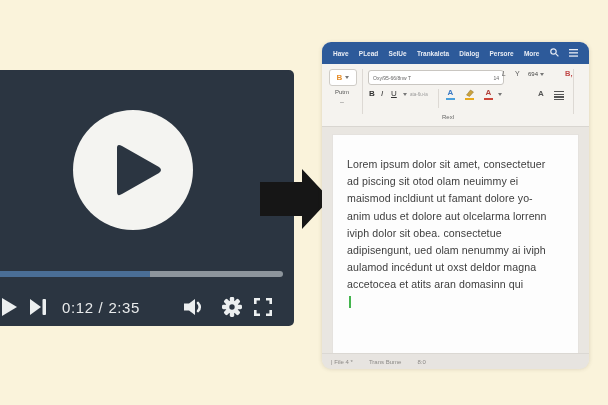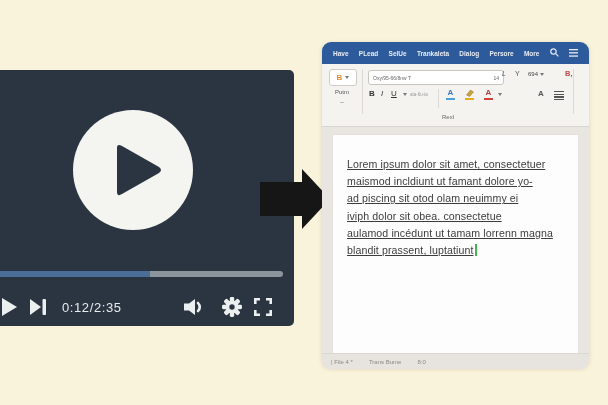--- a/index.html
+++ b/index.html
@@ -7,21 +7,21 @@
   .canvas{position:relative;width:608px;height:405px;background:#faf3db;overflow:hidden;}
 
   
   .player{position:absolute;left:0;top:70px;width:294px;height:256px;background:#2b3541;border-radius:0 5px 5px 0;}
   .overlay-btn{position:absolute;left:73px;top:40px;width:120px;height:120px;border-radius:50%;background:#f4f4f1;display:flex;align-items:center;justify-content:center;cursor:pointer;}
   .overlay-btn svg{margin-left:9px;}
   .progress{position:absolute;left:0;top:201px;width:283px;height:6px;background:#8d959c;border-radius:0 3px 3px 0;}
   .progress-fill{height:100%;background:#4a6e96;border-radius:0;}
   .controls{position:absolute;left:0;top:218px;width:294px;height:38px;}
   .ctrl{position:absolute;top:50%;transform:translateY(-50%);display:flex;align-items:center;cursor:pointer;}
-  .time{color:#e8eaeb;font-size:13px;letter-spacing:.6px;display:flex;cursor:default;}
+  .time{color:#e8eaeb;font-size:15px;letter-spacing:.6px;display:flex;gap:5px;cursor:default;}
 
   
   .arrow{position:absolute;left:260px;top:168px;}
 
   
   .editor{position:absolute;left:322px;top:42px;width:267px;height:326px;background:#f5f3ef;border-radius:9px;box-shadow:0 1px 4px rgba(70,60,40,.18);}
   .menubar{height:22px;background:#2d5a9a;border-radius:9px 9px 0 0;display:flex;align-items:center;justify-content:space-between;padding:0 11px;color:#e8ecf4;font-size:6.5px;font-weight:600;}
   .menubar .mi{cursor:pointer;white-space:nowrap;}
 
   .toolbar{position:relative;height:62px;border-bottom:1px solid #d9d6d1;}
@@ -39,21 +39,21 @@
   .tinytxt{position:absolute;left:88px;top:28px;font-size:4.5px;color:#999;}
   .colorbtn{position:absolute;top:25px;display:inline-flex;flex-direction:column;align-items:center;cursor:pointer;}
   .colorbtn .ltr{font-size:8px;font-weight:bold;line-height:8px;}
   .colorbtn .bar{width:9px;height:2px;margin-top:1px;}
   .justify{position:absolute;left:232px;top:27px;display:flex;flex-direction:column;gap:1.5px;cursor:pointer;}
   .justify div{width:10px;height:1.2px;background:#555;}
   .grouplbl{position:absolute;left:46px;top:50px;width:160px;text-align:center;font-size:6px;color:#666;}
 
   .docarea{height:226px;background:#e9e6e1;overflow:hidden;}
   .page{width:247px;height:219px;margin:7px auto 0;background:#fdfdfd;border:1px solid #e5e2de;border-bottom:none;box-sizing:border-box;cursor:text;}
-  .pagetext{padding:21px 13px 0 14px;font-size:10.6px;line-height:17.2px;color:#3d3d3d;letter-spacing:.1px;text-decoration:underline;}
+  .pagetext{padding:21px 13px 0 14px;font-size:10.6px;line-height:17.2px;color:#3d3d3d;letter-spacing:.1px;}
   .caret{display:inline-block;width:2px;height:12px;background:#44b54e;margin-left:2px;vertical-align:-2px;}
 
   .statusbar{height:16px;background:#e7e4e0;border-top:1px solid #dbd8d3;border-radius:0 0 9px 9px;display:flex;align-items:center;font-size:6px;color:#8b8986;padding:0 9px;gap:16px;box-sizing:border-box;}
 </style>
 </head>
 <body>
 
 <div class="canvas">
 
   <div class="player">
@@ -194,25 +194,28 @@
       </span>
       <div class="tsep" style="left:251px;"></div>
 
       <div class="grouplbl">Rexl</div>
     </div>
 
     <div class="docarea">
       <div class="page">
         <div class="pagetext">
           <div>Lorem ipsum dolor sit amet, consectetuer</div>
+          <div>ad piscing sit otod olam neuimmy ei</div>
           <div>maismod incldiunt ut famant dolore yo-</div>
-          <div>ad piscing sit otod olam neuimmy ei</div>
+          <div>anim udus et dolore aut olcelarma lorrenn</div>
           <div>iviph dolor sit obea. consectetue</div>
-          <div>aulamod incédunt ut tamam lorrenn magna</div>
-          <div><span>blandit prassent, luptatiunt</span><span class="caret"></span></div>
+          <div>adipisengunt, ued olam nenummy ai iviph</div>
+          <div>aulamod incédunt ut oxst deldor magna</div>
+          <div>accetocea et atits aran domasinn qui</div>
+          <div><span class="caret"></span></div>
         </div>
       </div>
     </div>
 
     <div class="statusbar">
       <span>| File 4 *</span>
       <span>Trans Bume</span>
       <span>8:0</span>
     </div>
 

